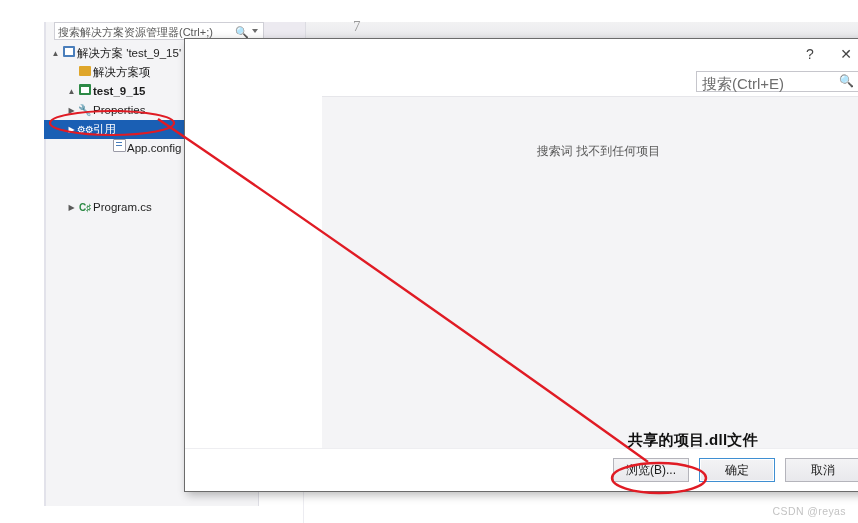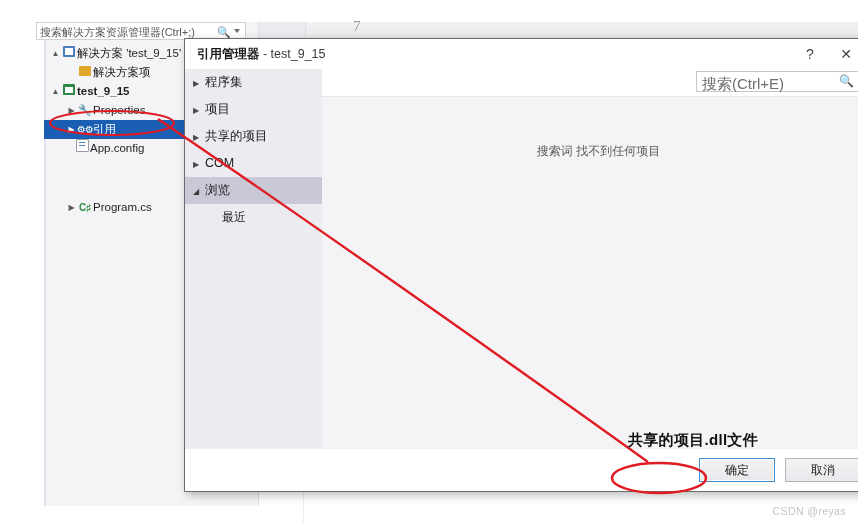--- a/index.html
+++ b/index.html
@@ -36,21 +36,21 @@
   }
 
   
   .se-panel{
     position:absolute;left:44px;top:22px;width:212px;height:484px;
     background:#f4f4f6;
     border-left:2px solid #e2e2ea;
     border-right:1px solid #dedee5;
   }
   .se-search{
-    position:absolute;left:36px;top:22px;width:210px;height:18px;
+    position:absolute;left:54px;top:22px;width:210px;height:18px;
     background:#ffffff;border:1px solid #cfcfd6;box-sizing:border-box;
   }
   .se-search .ph{
     position:absolute;left:3px;top:2px;font-size:11px;color:#585858;white-space:nowrap;
   }
   .se-search .mag{
     position:absolute;right:14px;top:3px;font-size:11px;color:#6c6c6c;
   }
   .se-search .drop{
     position:absolute;right:5px;top:6px;
@@ -188,61 +188,51 @@
 
   <div class="se-search">
     <div class="ph">搜索解决方案资源管理器(Ctrl+;)</div>
     <div class="mag">🔍</div>
     <div class="drop"></div>
   </div>
 
   <div class="tree" id="se-tree">
       <div class="trow" style="padding-left: 6px;"><span class="tw">▲</span><span class="ticon"><span class="ic-sln"></span></span><span class="tlabel">解决方案 'test_9_15' (1 个</span></div>
       <div class="trow" style="padding-left: 22px;"><span class="tw"></span><span class="ticon"><span class="ic-folder"></span></span><span class="tlabel">解决方案项</span></div>
-      <div class="trow" style="padding-left: 6px;"><span class="tw">▲</span><span class="ticon"><span class="ic-csproj"></span></span><span class="tlabel b">test_9_15</span></div>
+      <div class="trow" style="padding-left: 22px;"><span class="tw">▲</span><span class="ticon"><span class="ic-csproj"></span></span><span class="tlabel b">test_9_15</span></div>
       <div class="trow" style="padding-left: 22px;"><span class="tw">▶</span><span class="ticon"><span class="ic-wrench">🔧</span></span><span class="tlabel">Properties</span></div>
       <div class="trow sel" style="padding-left: 22px;"><span class="tw">▶</span><span class="ticon"><span class="ic-ref">⚙⚙</span></span><span class="tlabel">引用</span></div>
-      <div class="trow" style="padding-left: 19px;"><span class="tw"></span><span class="ticon"><span class="ic-cfg"></span></span><span class="tlabel">App.config</span></div>
+      <div class="trow" style="padding-left: 56px;"><span class="tw"></span><span class="ticon"><span class="ic-cfg"></span></span><span class="tlabel">App.config</span></div>
       <div class="trow" style="padding-left: 22px; margin-top: 40px;"><span class="tw">▶</span><span class="ticon"><span class="ic-cs">C♯</span></span><span class="tlabel">Program.cs</span></div>
     </div>
 
   <div class="dlg">
 
     <div class="dlg-title">
-      <div class="t">
-        <b>引用管理器</b><span> - test_9_15</span>
-      </div>
       <div class="dlg-help">?</div>
       <div class="dlg-close">✕</div>
     </div>
 
     <div class="dlg-body">
 
-      <div class="nav" id="dlg-nav">
-          <div class="nav-item"><span class="ar">▶</span><span>程序集</span></div>
-          <div class="nav-item"><span class="ar">▶</span><span>项目</span></div>
-          <div class="nav-item"><span class="ar">▶</span><span>共享的项目</span></div>
-          <div class="nav-item"><span class="ar">▶</span><span>COM</span></div>
-          <div class="nav-item active"><span class="ar open">◢</span><span>浏览</span></div>
-          <div class="nav-sub"><span>最近</span></div>
-        </div>
 
       <div class="srchrow">
         <div class="srchbox">
           <div class="ph">搜索(Ctrl+E)</div>
           <div class="mag">🔍</div>
         </div>
       </div>
 
       <div class="content">
         <div class="msg">搜索词 找不到任何项目</div>
       </div>
     </div>
 
     <div class="dlg-foot">
+      <div class="btn browse">浏览(B)...</div>
       <div class="btn ok">确定</div>
       <div class="btn cancel">取消</div>
     </div>
   </div>
 
   <svg class="anno" viewBox="0 0 858 523">
     <ellipse id="an-ell1" cx="112" cy="123" rx="62" ry="12" fill="none" stroke="#e01b24" stroke-width="2.2"></ellipse>
     <path id="an-line" d="M158,119 C300,215 520,370 648,462" fill="none" stroke="#e01b24" stroke-width="2.4"></path>
     <ellipse id="an-ell2" cx="659" cy="478" rx="47" ry="15" fill="none" stroke="#e01b24" stroke-width="2.4"></ellipse>
   </svg>

